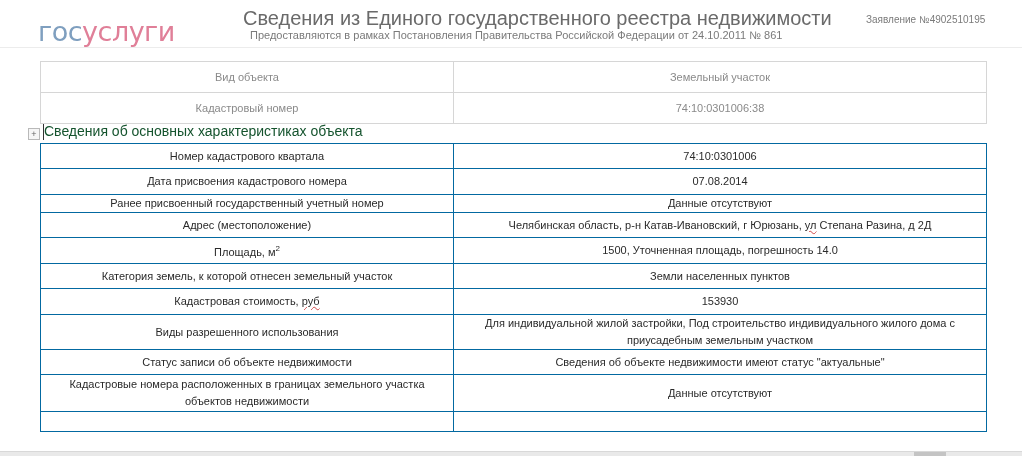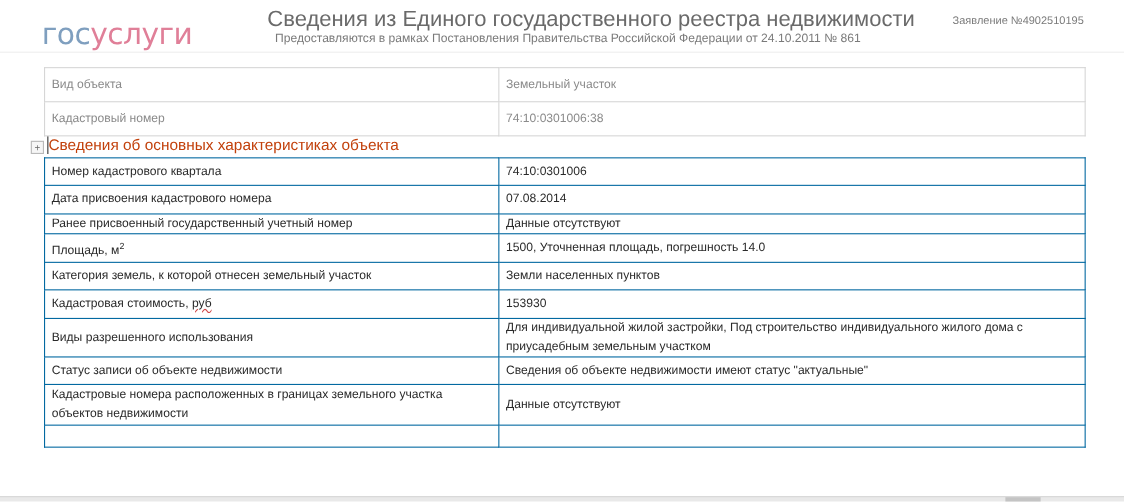--- a/index.html
+++ b/index.html
@@ -27,30 +27,30 @@
     .doc-subtitle {
       position:absolute; left:250px; top:29px;
       font-size:11px; color:#7a7a7a; white-space:nowrap;
     }
     .application-no {
       position:absolute; left:866px; top:14px;
       font-size:10px; color:#7a7a7a; white-space:nowrap;
     }
     .page { position:absolute; left:0; top:48px; width:1022px; height:403px; background:#fff; }
 
-    table { border-collapse:collapse; table-layout:fixed; position:absolute; }
+    table { border-collapse:collapse; table-layout:fixed; position:absolute;text-align:center; }
     td { padding:0 6px; vertical-align:middle; font-size:11px; }
 
     .summary-table { left:40px; top:13px; width:947px; }
     .summary-table td { border:1px solid #d6d6d6; color:#8a8a8a; height:30px; }
     .summary-table td.k { width:400px; }
 
     .section-heading {
       position:absolute; left:44px; top:75px;
-      font-size:14px; color:#c2410c; white-space:nowrap;
+      font-size:14px; color:#14532d; white-space:nowrap;
     }
     .section-caret {
       position:absolute; left:43px; top:76px; width:1px; height:16px; background:#333;
     }
     .move-handle {
       position:absolute; left:28px; top:80px; width:10px; height:10px;
       border:1px solid #b9b9b9; background:#f6f6f6;
       font-size:9px; line-height:10px; text-align:center; color:#666;
     }
     .main-table { left:40px; top:95px; width:947px; }
@@ -103,20 +103,24 @@
       <td>74:10:0301006</td>
     </tr>
     <tr style="height:26px">
       <td class="k">Дата присвоения кадастрового номера</td>
       <td>07.08.2014</td>
     </tr>
     <tr style="height:18px">
       <td class="k">Ранее присвоенный государственный учетный номер</td>
       <td>Данные отсутствуют</td>
     </tr>
+    <tr style="height:25px">
+      <td class="k">Адрес (местоположение)</td>
+      <td><span>Челябинская область, р-н Катав-Ивановский, г Юрюзань, </span><span class="spell">ул</span><span> Степана Разина, д 2Д</span></td>
+    </tr>
     <tr style="height:26px">
       <td class="k"><span>Площадь, м</span><sup style="font-size:8px">2</sup></td>
       <td>1500, Уточненная площадь, погрешность 14.0</td>
     </tr>
     <tr style="height:25px">
       <td class="k">Категория земель, к которой отнесен земельный участок</td>
       <td>Земли населенных пунктов</td>
     </tr>
     <tr style="height:26px">
       <td class="k"><span>Кадастровая стоимость, </span><span class="spell">руб</span></td>

